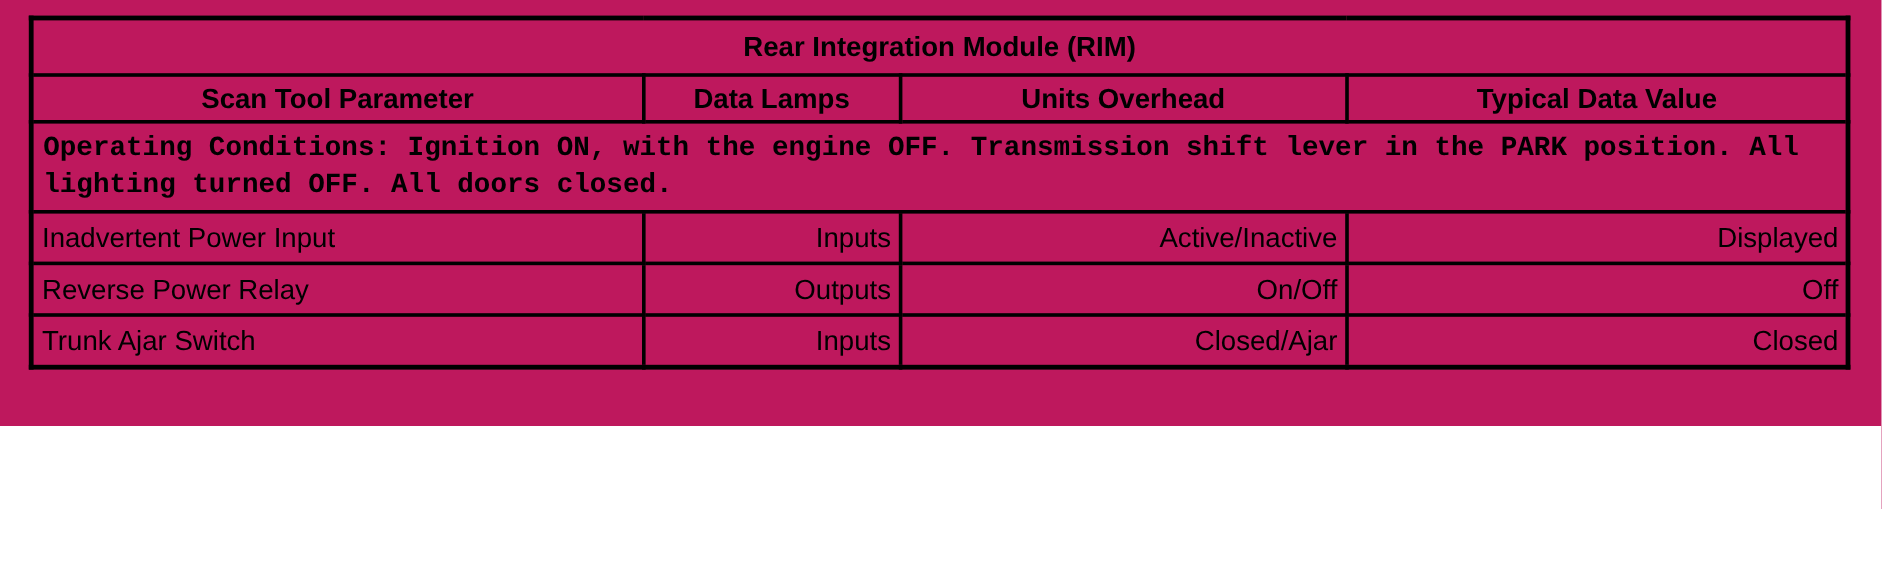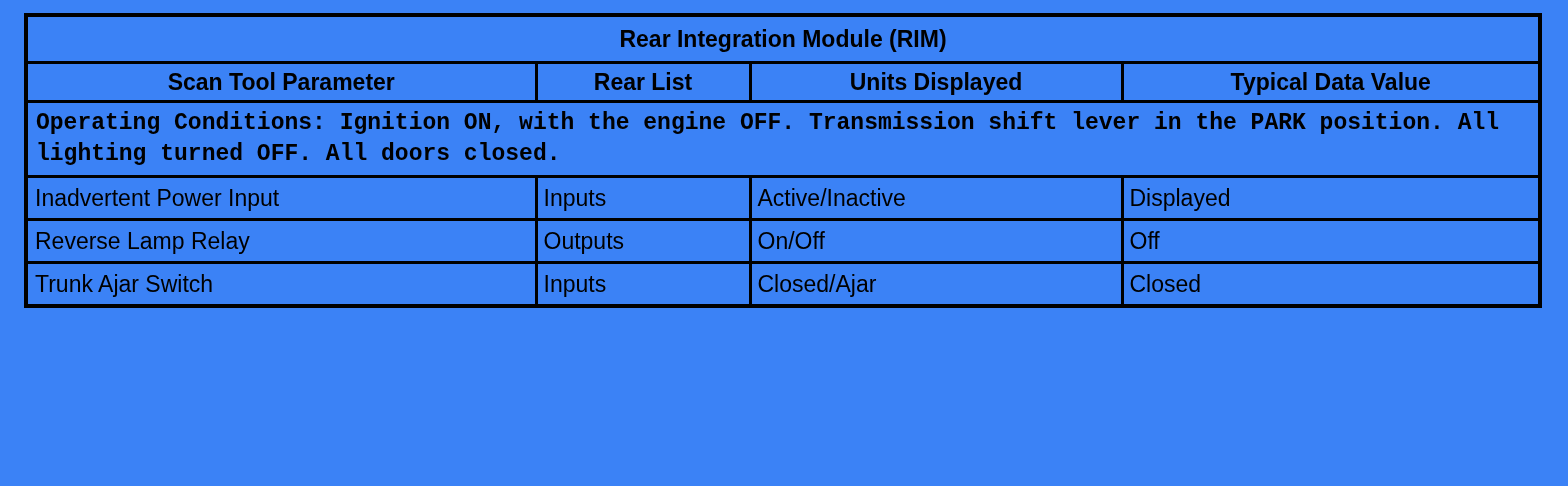--- a/index.html
+++ b/index.html
@@ -3,22 +3,22 @@
 <meta charset="utf-8">
 <style>
   html, body {
     margin: 0;
     padding: 0;
     background: #ffffff;
   }
   .page {
     position: relative;
     width: 1568px;
-    height: 486px;
-    background: #3b82f6;
+    height: 355px;
+    background: #be185d;
     font-family: "Liberation Sans", sans-serif;
     color: #000000;
   }
   table.rim-table {
     position: absolute;
     left: 24px;
     top: 13px;
     width: 1514px;
     border-collapse: collapse;
     table-layout: fixed;
@@ -53,55 +53,55 @@
   tr.data-row td {
     height: 36px;
     vertical-align: middle;
     margin-top: 32px;
   }
   tr.data-row td.param {
     text-align: left;
     padding-left: 7px;
   }
   tr.data-row td.center {
-    text-align: left;
+    text-align: right;
   }
 </style>
 </head>
 <body>
 
 <div class="page">
   <table class="rim-table">
     <colgroup>
       <col style="width:510px">
       <col style="width:214px">
       <col style="width:372px">
       <col style="width:418px">
     </colgroup>
     <tbody>
       <tr class="title-row">
         <td colspan="4">Rear Integration Module (RIM)</td>
       </tr>
       <tr class="header-row">
         <th>Scan Tool Parameter</th>
-        <th>Rear List</th>
-        <th>Units Displayed</th>
+        <th>Data Lamps</th>
+        <th>Units Overhead</th>
         <th>Typical Data Value</th>
       </tr>
       <tr class="conditions-row">
         <td colspan="4">Operating Conditions: Ignition ON, with the engine OFF. Transmission shift lever in the PARK position. All lighting turned OFF. All doors closed.</td>
       </tr>
       <tr class="data-row">
         <td class="param">Inadvertent Power Input</td>
         <td class="center">Inputs</td>
         <td class="center">Active/Inactive</td>
         <td class="center">Displayed</td>
       </tr>
       <tr class="data-row">
-        <td class="param">Reverse Lamp Relay</td>
+        <td class="param">Reverse Power Relay</td>
         <td class="center">Outputs</td>
         <td class="center">On/Off</td>
         <td class="center">Off</td>
       </tr>
       <tr class="data-row">
         <td class="param">Trunk Ajar Switch</td>
         <td class="center">Inputs</td>
         <td class="center">Closed/Ajar</td>
         <td class="center">Closed</td>
       </tr>

